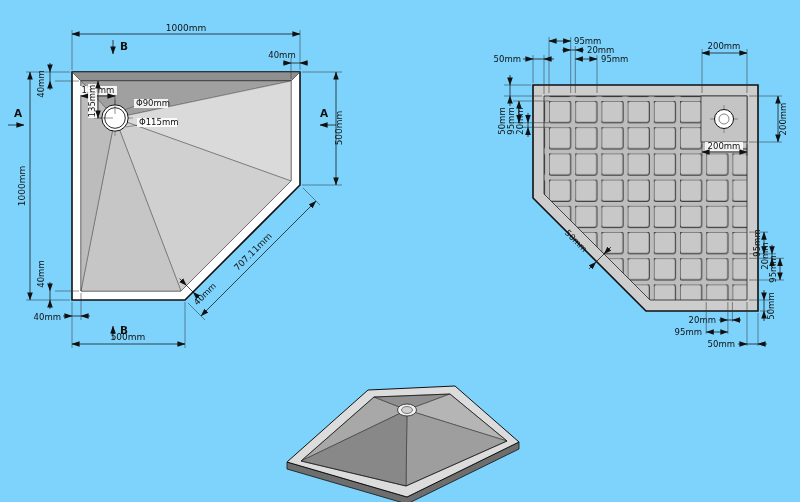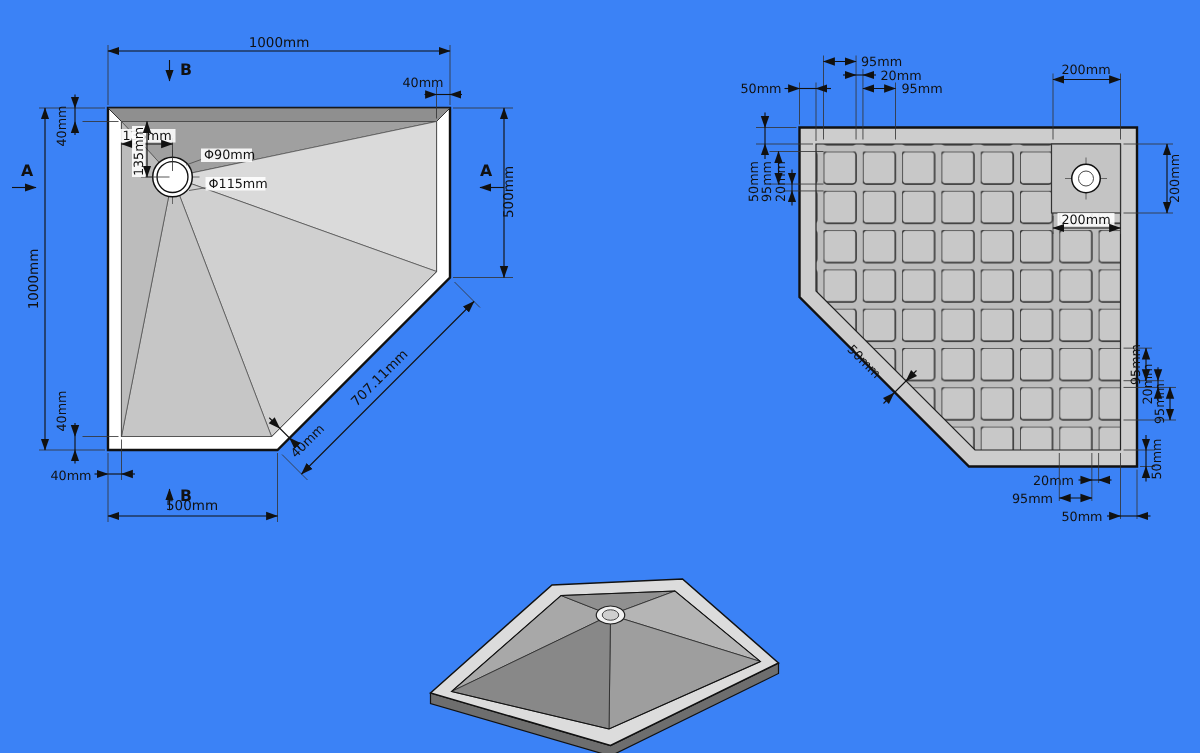--- a/index.html
+++ b/index.html
@@ -1,16 +1,16 @@
 <!DOCTYPE html>
 <html lang="en"><head>
 <meta charset="utf-8">
 <style>
   html,body{margin:0;padding:0;background:#fff;}
-  .canvas{position:relative;width:800px;height:502px;background:#3b82f6;overflow:hidden;}
+  .canvas{position:relative;width:800px;height:502px;background:#7dd3fc;overflow:hidden;}
   svg text{font-family:"DejaVu Sans",sans-serif;font-size:8.5px;fill:#111;}
   svg text.big{font-size:9px;}
   svg text.sec{font-size:10.5px;font-weight:bold;}
   line.ext{stroke:#333;stroke-width:.55;}
   line.dim{stroke:#111;stroke-width:.75;marker-start:url(#arr);marker-end:url(#arr);}
   line.dima{stroke:#111;stroke-width:.75;marker-end:url(#arr);}
   line.tick{stroke:#111;stroke-width:.75;}
   line.thin{stroke:#444;stroke-width:.5;}
   rect.lblbg{fill:#ffffff;opacity:.88;}
 </style>

